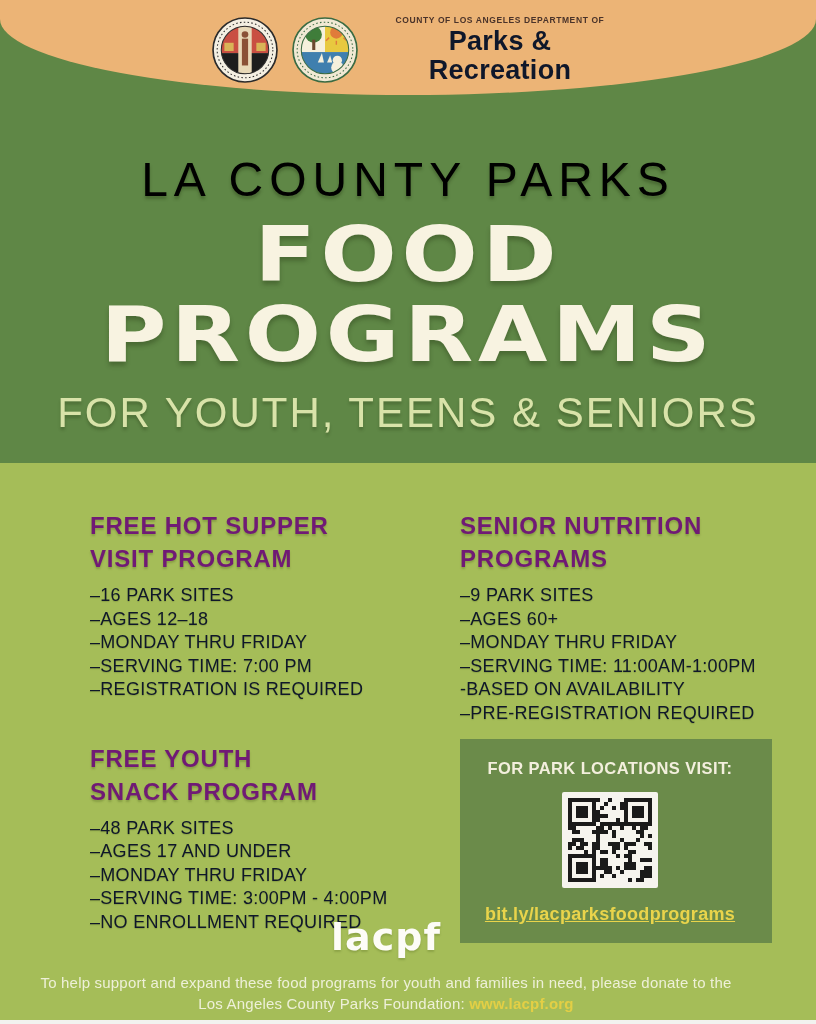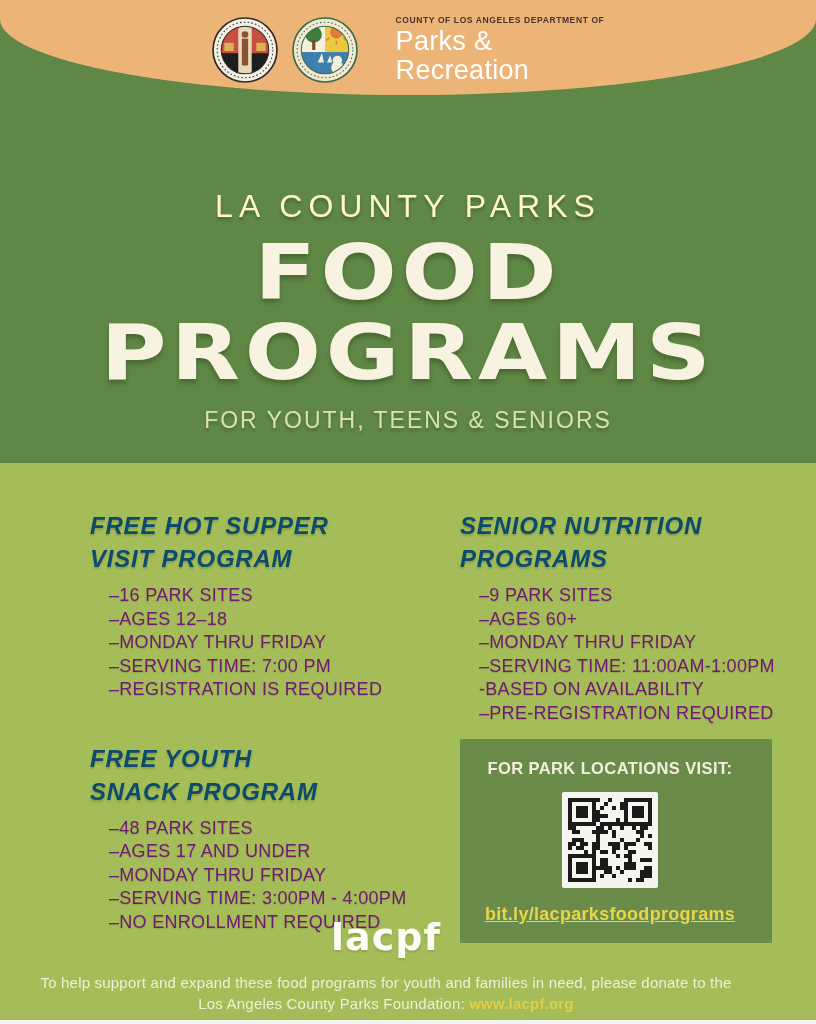--- a/index.html
+++ b/index.html
@@ -13,55 +13,53 @@
   .arch{
     position:absolute;top:0;left:0;width:816px;height:95px;
     background:var(--tan,#ecb476);
     border-radius:0 0 50% 50% / 0 0 76px 76px;
   }
   .brand{
     position:absolute;top:8px;left:0;width:816px;height:84px;
     display:flex;align-items:center;justify-content:center;gap:14px;
   }
   .seal{width:66px;height:66px;flex:0 0 auto;}
-  .dept{display:flex;flex-direction:column;line-height:1;margin-left:24px;}
+  .dept{display:flex;flex-direction:column;line-height:1;margin-left:24px;text-align:center;}
   .dept-small{font-size:8.5px;font-weight:bold;letter-spacing:.6px;color:#4a332a;margin-bottom:3px;}
-  .dept-big{font-size:27px;font-weight:400;color:#ffffff;letter-spacing:.3px;line-height:1.06;}
+  .dept-big{font-size:27px;font-weight:700;color:#0f172a;letter-spacing:.3px;line-height:1.06;}
   .hero-titles{position:absolute;top:152px;left:0;width:816px;text-align:center;color:#f8f3e1;}
   .hero-l1{
-    font-size:32px;font-weight:500;letter-spacing:6px;color:#fef9c3;
+    font-size:48px;font-weight:500;letter-spacing:6px;color:#000000;
     text-shadow:0 3px 3px rgba(35,52,18,.35);
-    margin-top:36px;
   }
   .hero-big{
     font-family:"DejaVu Sans","Liberation Sans",sans-serif;
     font-size:76px;font-weight:800;letter-spacing:4px;color:#f8f3e1;line-height:1.0;
     transform:scaleX(1.18);transform-origin:50% 50%;
     text-shadow:0 4px 4px rgba(35,52,18,.35);
   }
   .hero-l2{margin-top:10px;}
   .hero-l3{margin-top:4px;}
   .hero-sub{
-    margin-top:16px;font-size:23px;font-weight:500;letter-spacing:2px;color:#d9e3a9;
+    margin-top:16px;font-size:42px;font-weight:500;letter-spacing:2px;color:#d9e3a9;
     text-shadow:0 3px 3px rgba(35,52,18,.3);
   }
   
   .body{position:absolute;top:463px;left:0;width:816px;height:561px;background:var(--light-green,#a5bd58);}
   .columns{display:flex;padding:46px 56px 0 90px;gap:30px;}
   .col-left{width:340px;flex:0 0 auto;}
   .col-right{flex:1 1 auto;min-width:0;}
   .prog-title{
-    font-size:24px;font-weight:bold;letter-spacing:.8px;color:#0c4a6e;line-height:33px;
+    font-size:24px;font-weight:bold;letter-spacing:.8px;color:#701a75;line-height:33px;
     text-shadow:0 2px 2px rgba(70,90,25,.3);
-    font-style:italic;
   }
   .prog-list{list-style:none;margin:9px 0 0 0;padding:0;}
   .prog-list li{
-    font-size:18px;font-weight:500;letter-spacing:.3px;color:#701a75;line-height:23.5px;
-    text-shadow:0 1px 1px rgba(70,90,25,.25);white-space:nowrap;margin-left:19px;
+    font-size:18px;font-weight:500;letter-spacing:.3px;color:#0f172a;line-height:23.5px;
+    text-shadow:0 1px 1px rgba(70,90,25,.25);white-space:nowrap;
   }
   .block-gap{margin-top:40px;}
   
   .qr-panel{
     margin-top:14px;width:312px;box-sizing:border-box;
     background:var(--panel-green,#6b8b4a);
     padding:20px 16px 18px 4px;text-align:center;
   }
   .qr-heading{font-size:16.5px;font-weight:bold;letter-spacing:.4px;color:#f3efdd;}
   .qr-box{

